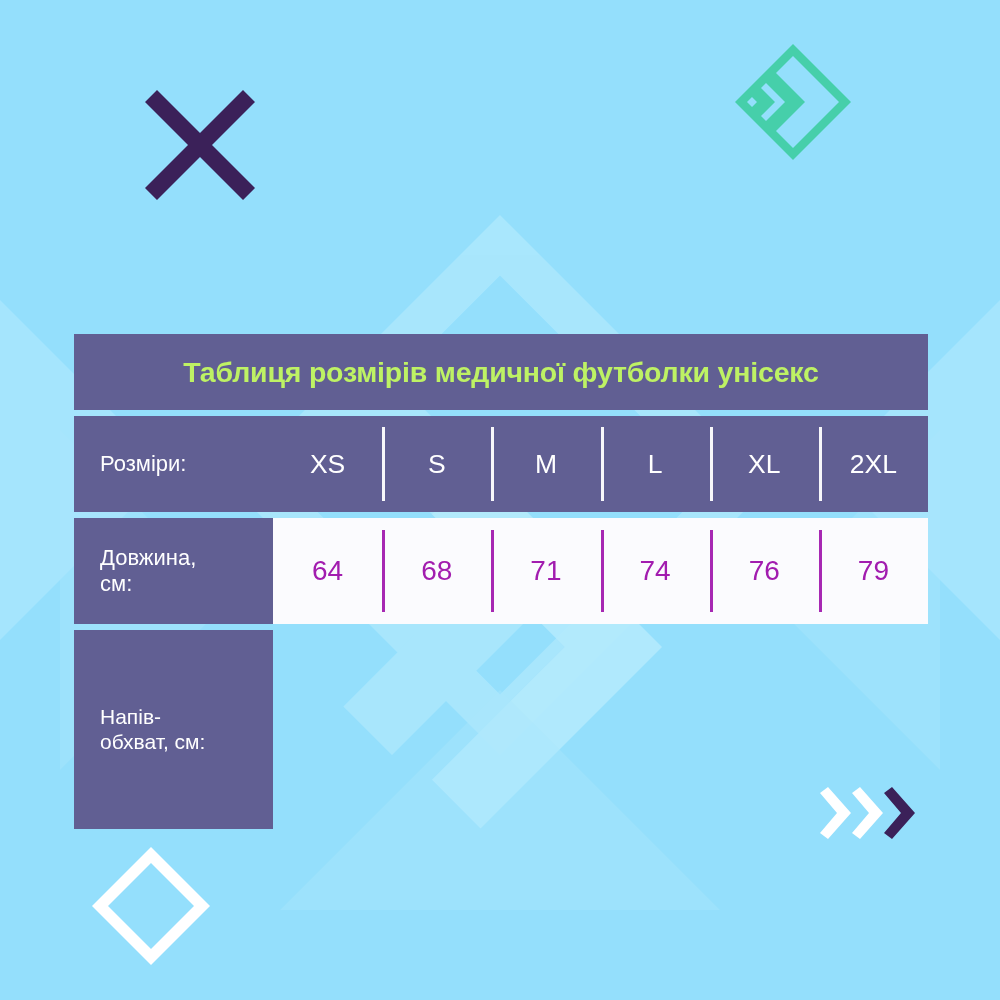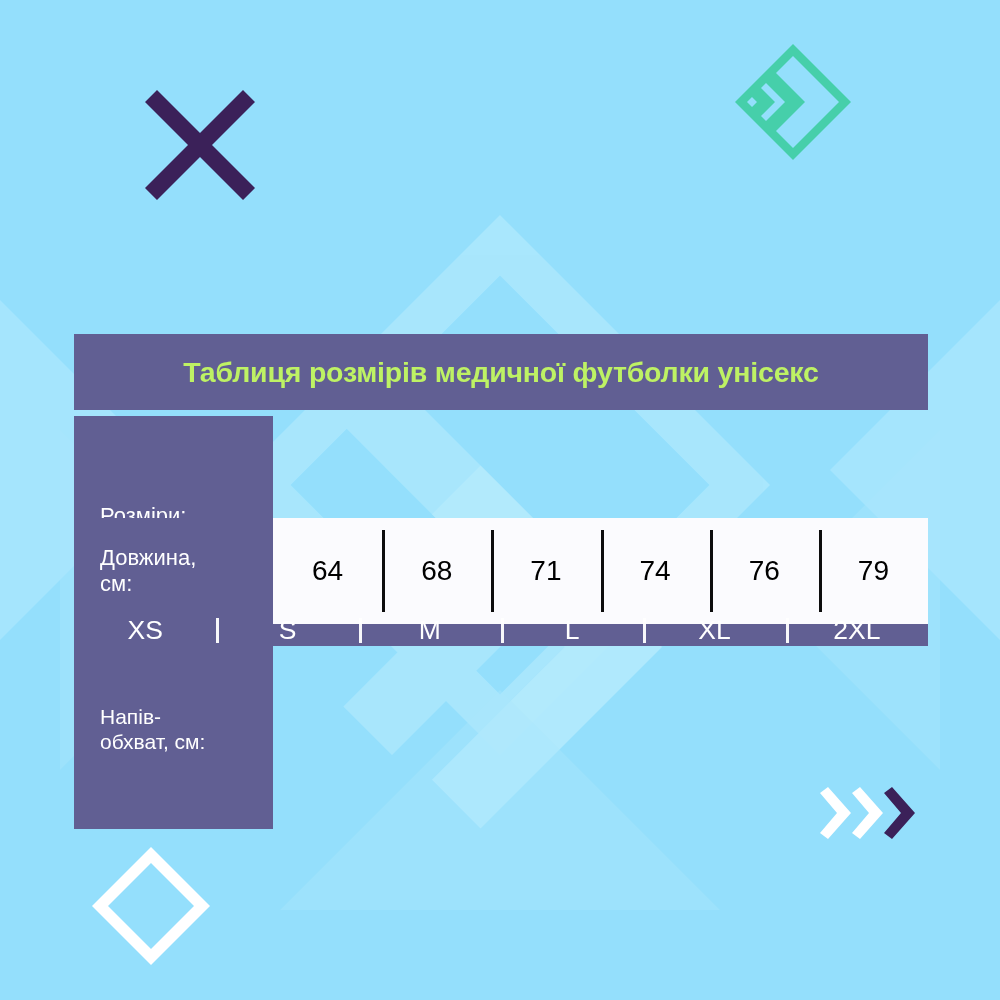--- a/index.html
+++ b/index.html
@@ -126,27 +126,27 @@
     position: absolute;
     left: 0;
     top: 11%;
     height: 78%;
     width: 3px;
     background: currentColor;
     opacity: 0.95;
   }
 
   
-  #header-row { height: 96px; flex-direction: column; }
+  #header-row { height: 96px; }
   #header-row .values { background: #615f93; color: #ffffff; }
   #header-row .cell { font-size: 26.5px; }
 
   
   .data-row { height: 106px; }
-  .data-row .values { background: #fbfbfe; color: #000000; }
+  .data-row .values { background: #fbfbfe; color: #a21caf; }
   .data-row .cell { font-size: 28px; }
 
   .label-small { font-size: 21px; }
 </style>
 </head>
 <body>
 
 <div id="stage">
 
   <svg id="watermark" viewBox="0 0 1000 1000">

